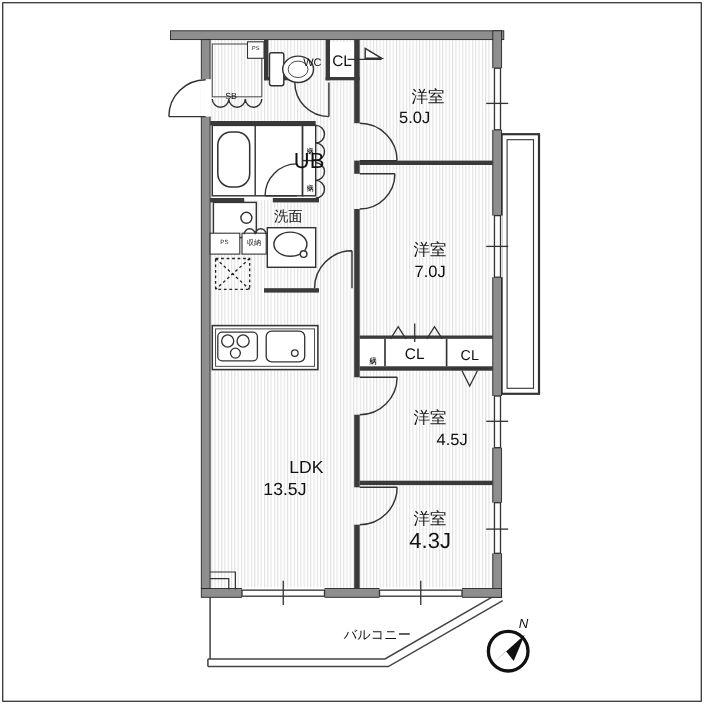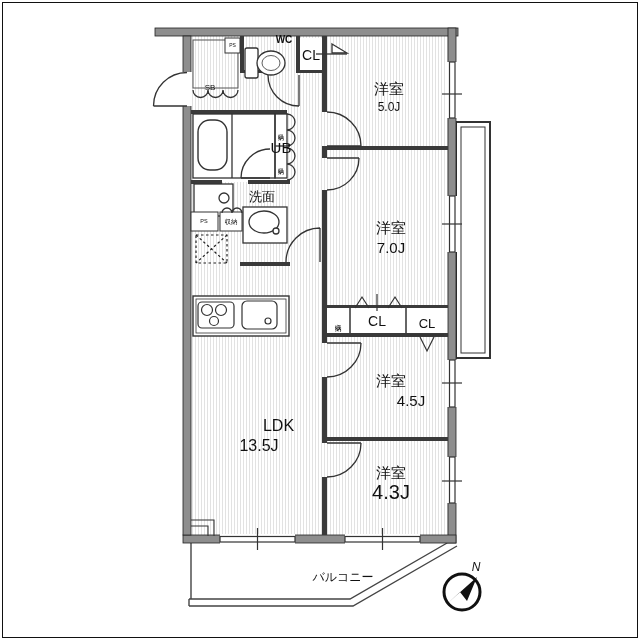--- a/index.html
+++ b/index.html
@@ -190,39 +190,39 @@
       <polyline points="420,337 427,351 434,337"></polyline>
     </g>
 
     <g>
       <circle cx="462" cy="592" r="18" fill="none" stroke="#111" stroke-width="3"></circle>
       <polygon points="477,577 467,601 460,592 448,603" fill="#111"></polygon>
     </g>
   </svg>
 
   <div class="lbl" style="left:389px;top:88px;font-size:15px;">洋室</div>
-  <div class="lbl" style="left:389px;top:107px;font-size:12px;">5.0J</div>
+  <div class="lbl" style="left:377px;top:107px;font-size:15px;">5.0J</div>
 
   <div class="lbl" style="left:391px;top:227px;font-size:15px;">洋室</div>
   <div class="lbl" style="left:391px;top:247px;font-size:15px;text-align:right;">7.0J</div>
 
   <div class="lbl" style="left:391px;top:380px;font-size:15px;">洋室</div>
   <div class="lbl" style="left:391px;top:400px;font-size:15px;margin-left:20px;">4.5J</div>
 
   <div class="lbl" style="left:391px;top:472px;font-size:15px;">洋室</div>
   <div class="lbl" style="left:391px;top:492px;font-size:20px;">4.3J</div>
 
   <div class="lbl" style="left:270px;top:426px;font-size:16px;padding-left:17px;">LDK</div>
   <div class="lbl" style="left:259px;top:446px;font-size:16px;">13.5J</div>
 
   <div class="lbl" style="left:299px;top:577px;font-size:12px;margin-left:44px;">バルコニー</div>
 
-  <div class="lbl" style="left:284px;top:40px;font-size:10px;font-weight:bold;">WC</div>
+  <div class="lbl" style="left:284px;top:58px;font-size:10px;">WC</div>
   <div class="lbl" style="left:311px;top:55px;font-size:14px;">CL</div>
-  <div class="lbl" style="left:257px;top:147px;font-size:15px;padding-left:48px;">UB</div>
+  <div class="lbl" style="left:257px;top:147px;font-size:20px;padding-left:48px;">UB</div>
   <div class="lbl" style="left:262px;top:196px;font-size:13px;">洗面</div>
   <div class="lbl" style="left:210px;top:60px;font-size:8px;margin-top:28px;">SB</div>
   <div class="lbl" style="left:232.5px;top:45px;font-size:5px;">PS</div>
   <div class="lbl" style="left:204px;top:222px;font-size:5.5px;">PS</div>
   <div class="lbl" style="left:231px;top:222px;font-size:6.5px;">収納</div>
 
   <div class="lbl vert" style="left:281px;top:130px;font-size:6px;">収納</div>
   <div class="lbl vert" style="left:281px;top:164px;font-size:6px;">収納</div>
   <div class="lbl vert" style="left:338px;top:320px;font-size:6.5px;">収納</div>
 

